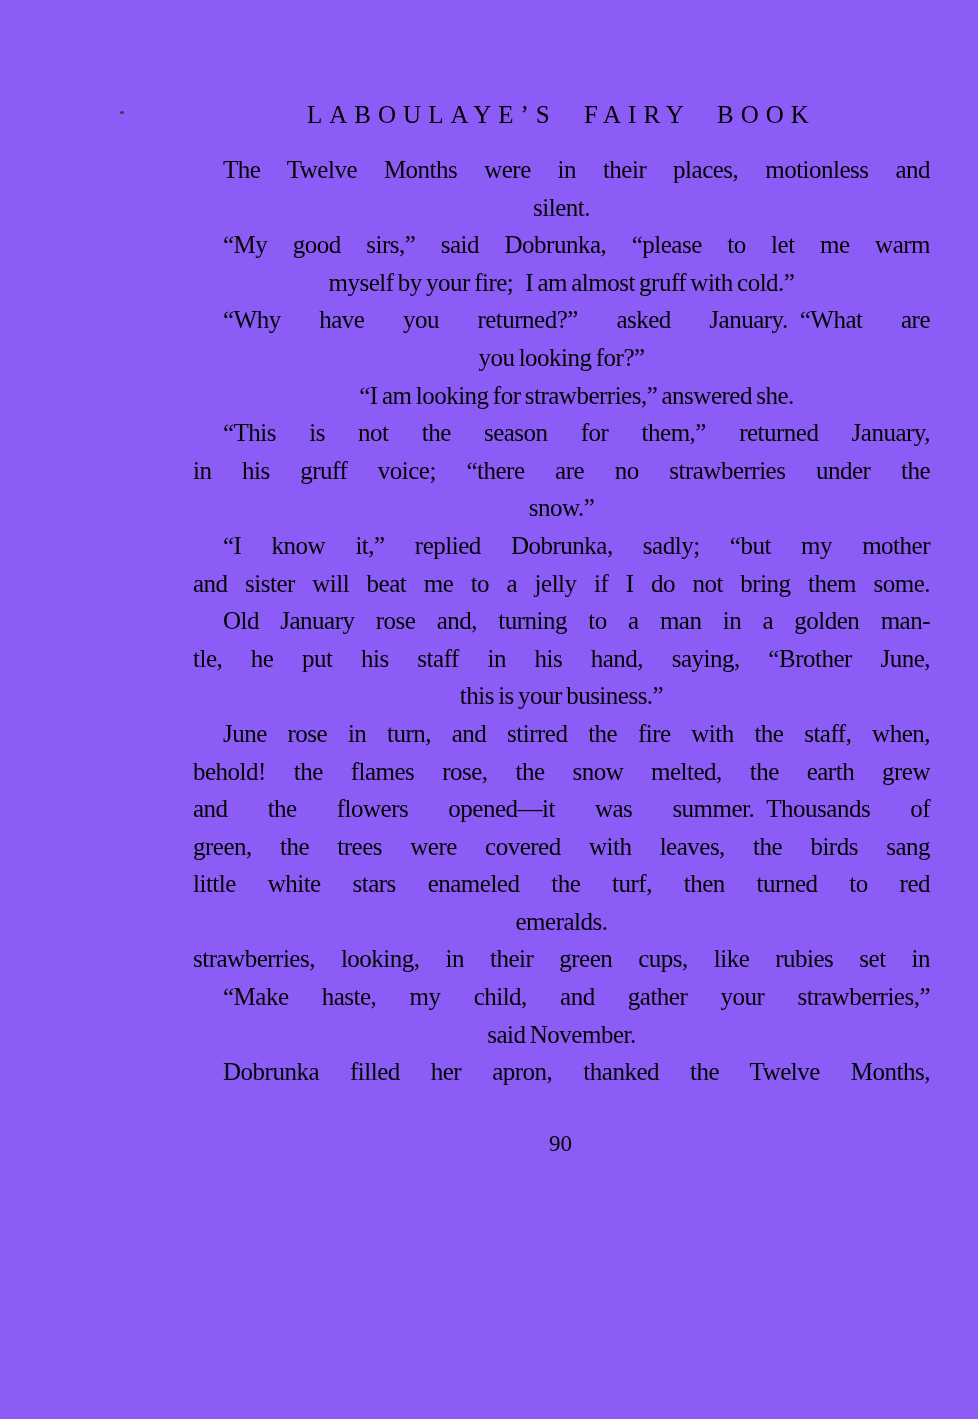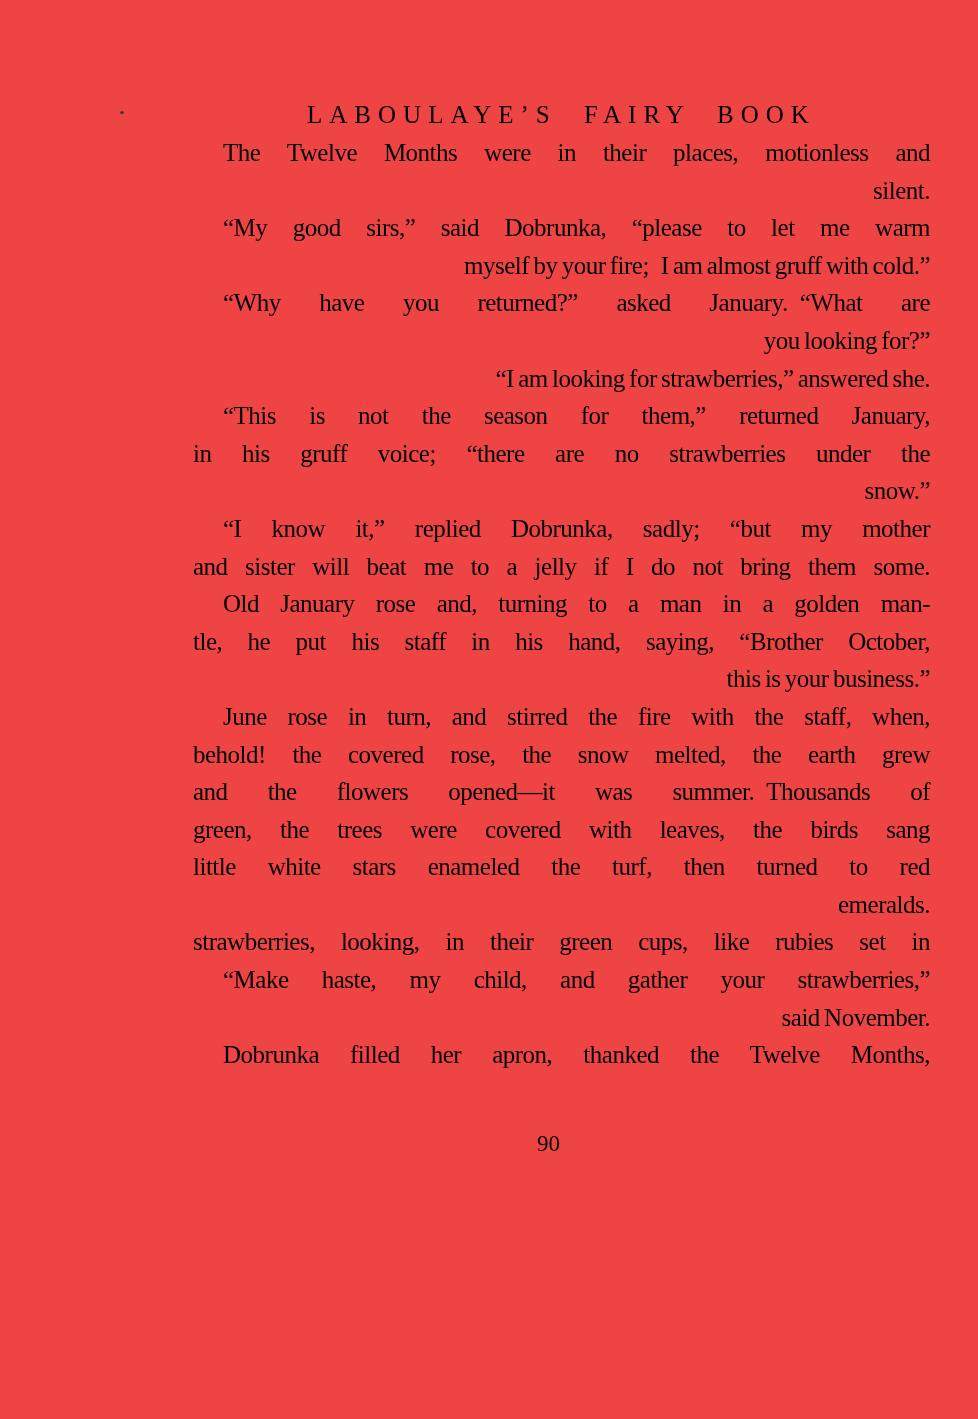--- a/index.html
+++ b/index.html
@@ -11,21 +11,21 @@
     height: 1419px;
     background: #ffffff;
     font-family: "Liberation Serif", "DejaVu Serif", serif;
     color: #0c0c0c;
     overflow: hidden;
   }
   .page {
     position: relative;
     width: 978px;
     height: 1419px;
-    background: #ef4444;
+    background: #8b5cf6;
   }
   .speck {
     position: absolute;
     left: 120px;
     top: 111px;
     width: 4px;
     height: 3px;
     background: #3a3a3a;
     border-radius: 50%;
   }
@@ -39,45 +39,45 @@
     font-size: 25px;
     font-weight: normal;
     letter-spacing: 7px;
     word-spacing: 14px;
     color: #000000;
     white-space: nowrap;
   }
   .text-block {
     position: absolute;
     left: 193px;
-    top: 134px;
+    top: 151px;
     width: 737px;
     font-size: 25px;
     line-height: 37.6px;
     letter-spacing: -0.5px;
     word-spacing: -1.5px;
     color: #050505;
   }
   .para {
     margin: 0;
     padding: 0;
   }
   .line {
-    text-align: right;
+    text-align: center;
   }
   .line.j {
     text-align: justify;
     text-align-last: justify;
   }
   .line.first {
     text-indent: 30px;
   }
   .folio {
     position: absolute;
-    left: 180px;
+    left: 192px;
     top: 1131px;
     width: 737px;
     text-align: center;
     font-size: 23px;
     color: #050505;
   }
 </style>
 </head>
 <body>
 
@@ -104,26 +104,26 @@
         <div class="line j first">“This is not the season for them,” returned January,</div>
         <div class="line j">in his gruff voice; “there are no strawberries under the</div>
         <div class="line">snow.”</div>
       </div>
       <div class="para">
         <div class="line j first">“I know it,” replied Dobrunka, sadly; “but my mother</div>
         <div class="line j">and sister will beat me to a jelly if I do not bring them some.</div>
       </div>
       <div class="para">
         <div class="line j first">Old January rose and, turning to a man in a golden man-</div>
-        <div class="line j">tle, he put his staff in his hand, saying, “Brother October,</div>
+        <div class="line j">tle, he put his staff in his hand, saying, “Brother June,</div>
         <div class="line">this is your business.”</div>
       </div>
       <div class="para">
         <div class="line j first">June rose in turn, and stirred the fire with the staff, when,</div>
-        <div class="line j">behold! the covered rose, the snow melted, the earth grew</div>
+        <div class="line j">behold! the flames rose, the snow melted, the earth grew</div>
         <div class="line j">and the flowers opened—it was summer. Thousands of</div>
         <div class="line j">green, the trees were covered with leaves, the birds sang</div>
         <div class="line j">little white stars enameled the turf, then turned to red</div>
         <div class="line">emeralds.</div>
         <div class="line j">strawberries, looking, in their green cups, like rubies set in</div>
       </div>
       <div class="para">
         <div class="line j first">“Make haste, my child, and gather your strawberries,”</div>
         <div class="line">said November.</div>
       </div>

